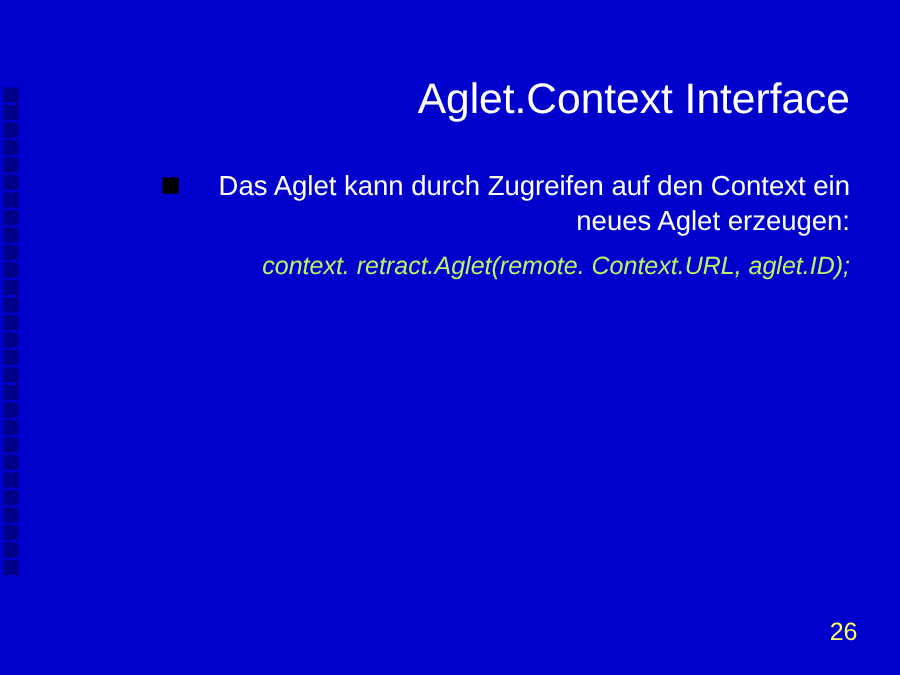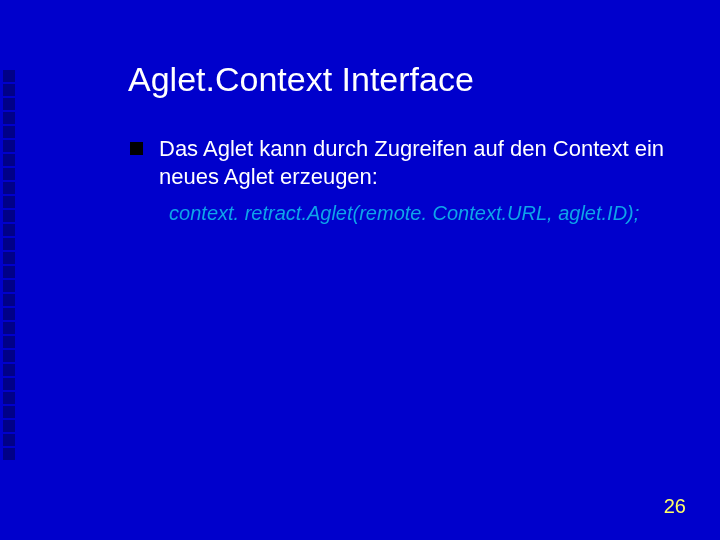--- a/index.html
+++ b/index.html
@@ -25,20 +25,21 @@
     background: #000088;
     margin-left: 3px;
   }
   .slide {
     position: absolute;
     left: 0;
     top: 0;
     width: 720px;
     height: 540px;
     padding: 60px 40px 40px 120px;
+    text-align: right;
   }
   .title {
     font-size: 34px;
     color: #ffffff;
     margin-bottom: 36px;
     font-weight: normal;
     margin-left: 8px;
   }
   .content {
     margin-left: 10px;
@@ -65,21 +66,21 @@
     font-size: 20px;
     font-style: italic;
     line-height: 1.3;
     color: #ffffff;
     margin: 8px 0 28px 28px;
   }
   .code-line2 {
     font-size: 20px;
     font-style: italic;
     line-height: 1.3;
-    color: #0ea5e9;
+    color: #bef264;
     margin: 8px 0 0 28px;
   }
   .page-num {
     position: absolute;
     bottom: 22px;
     right: 34px;
     font-size: 20px;
     color: #ffff66;
   }
 </style>

